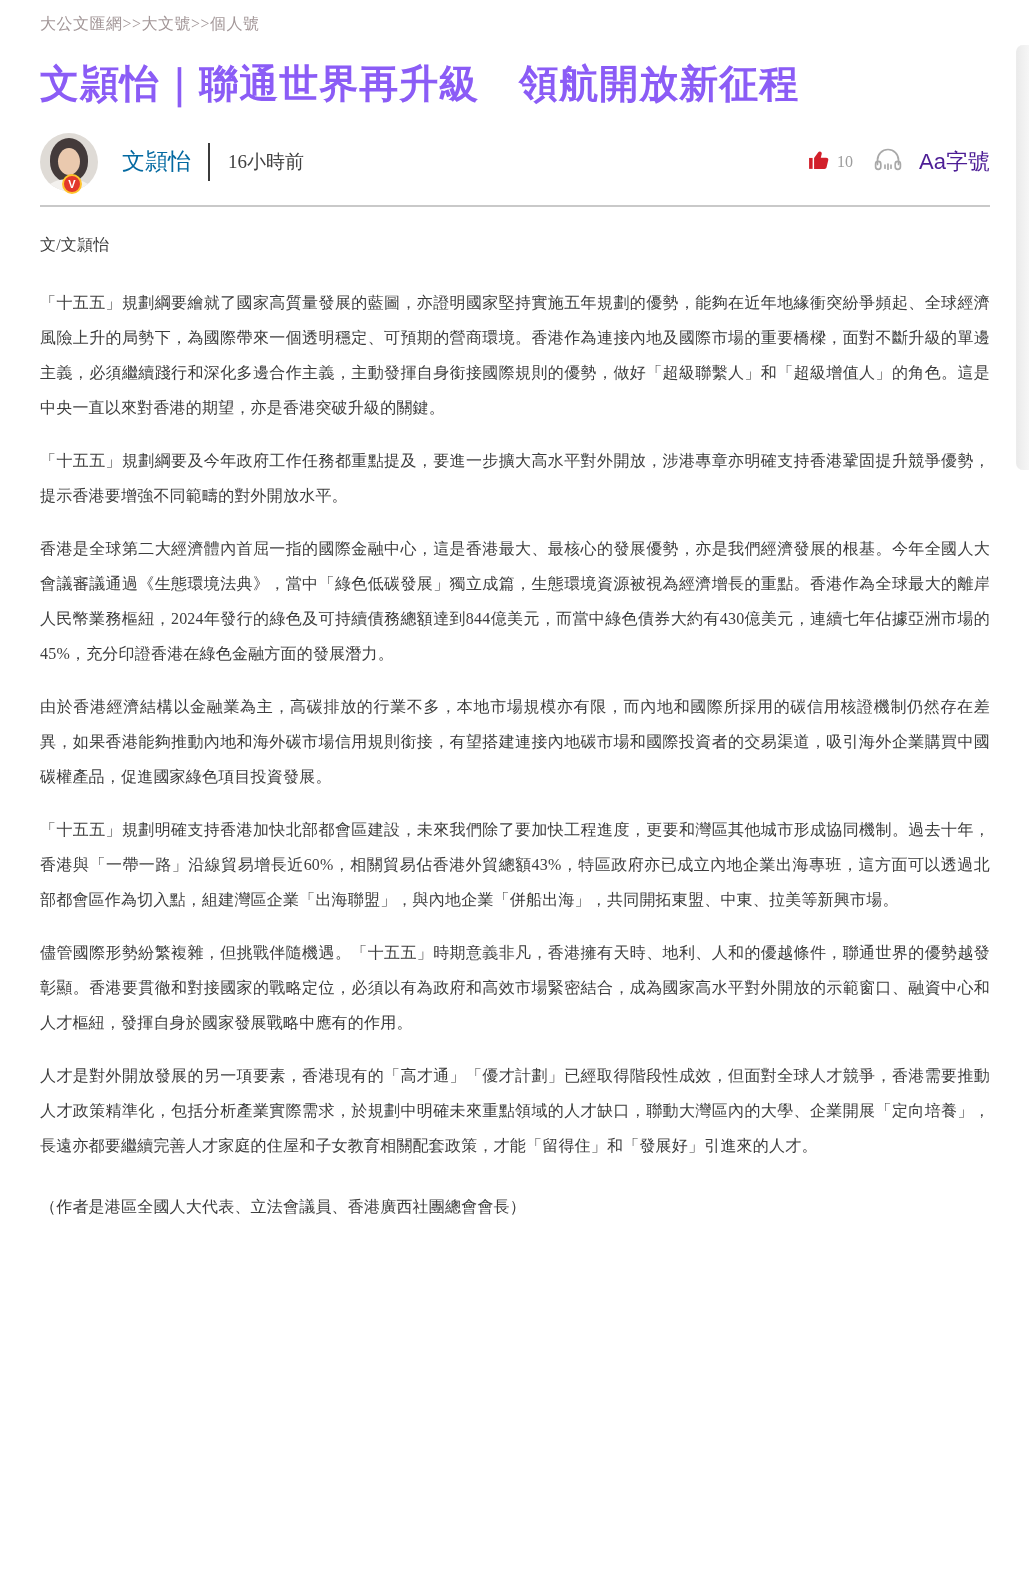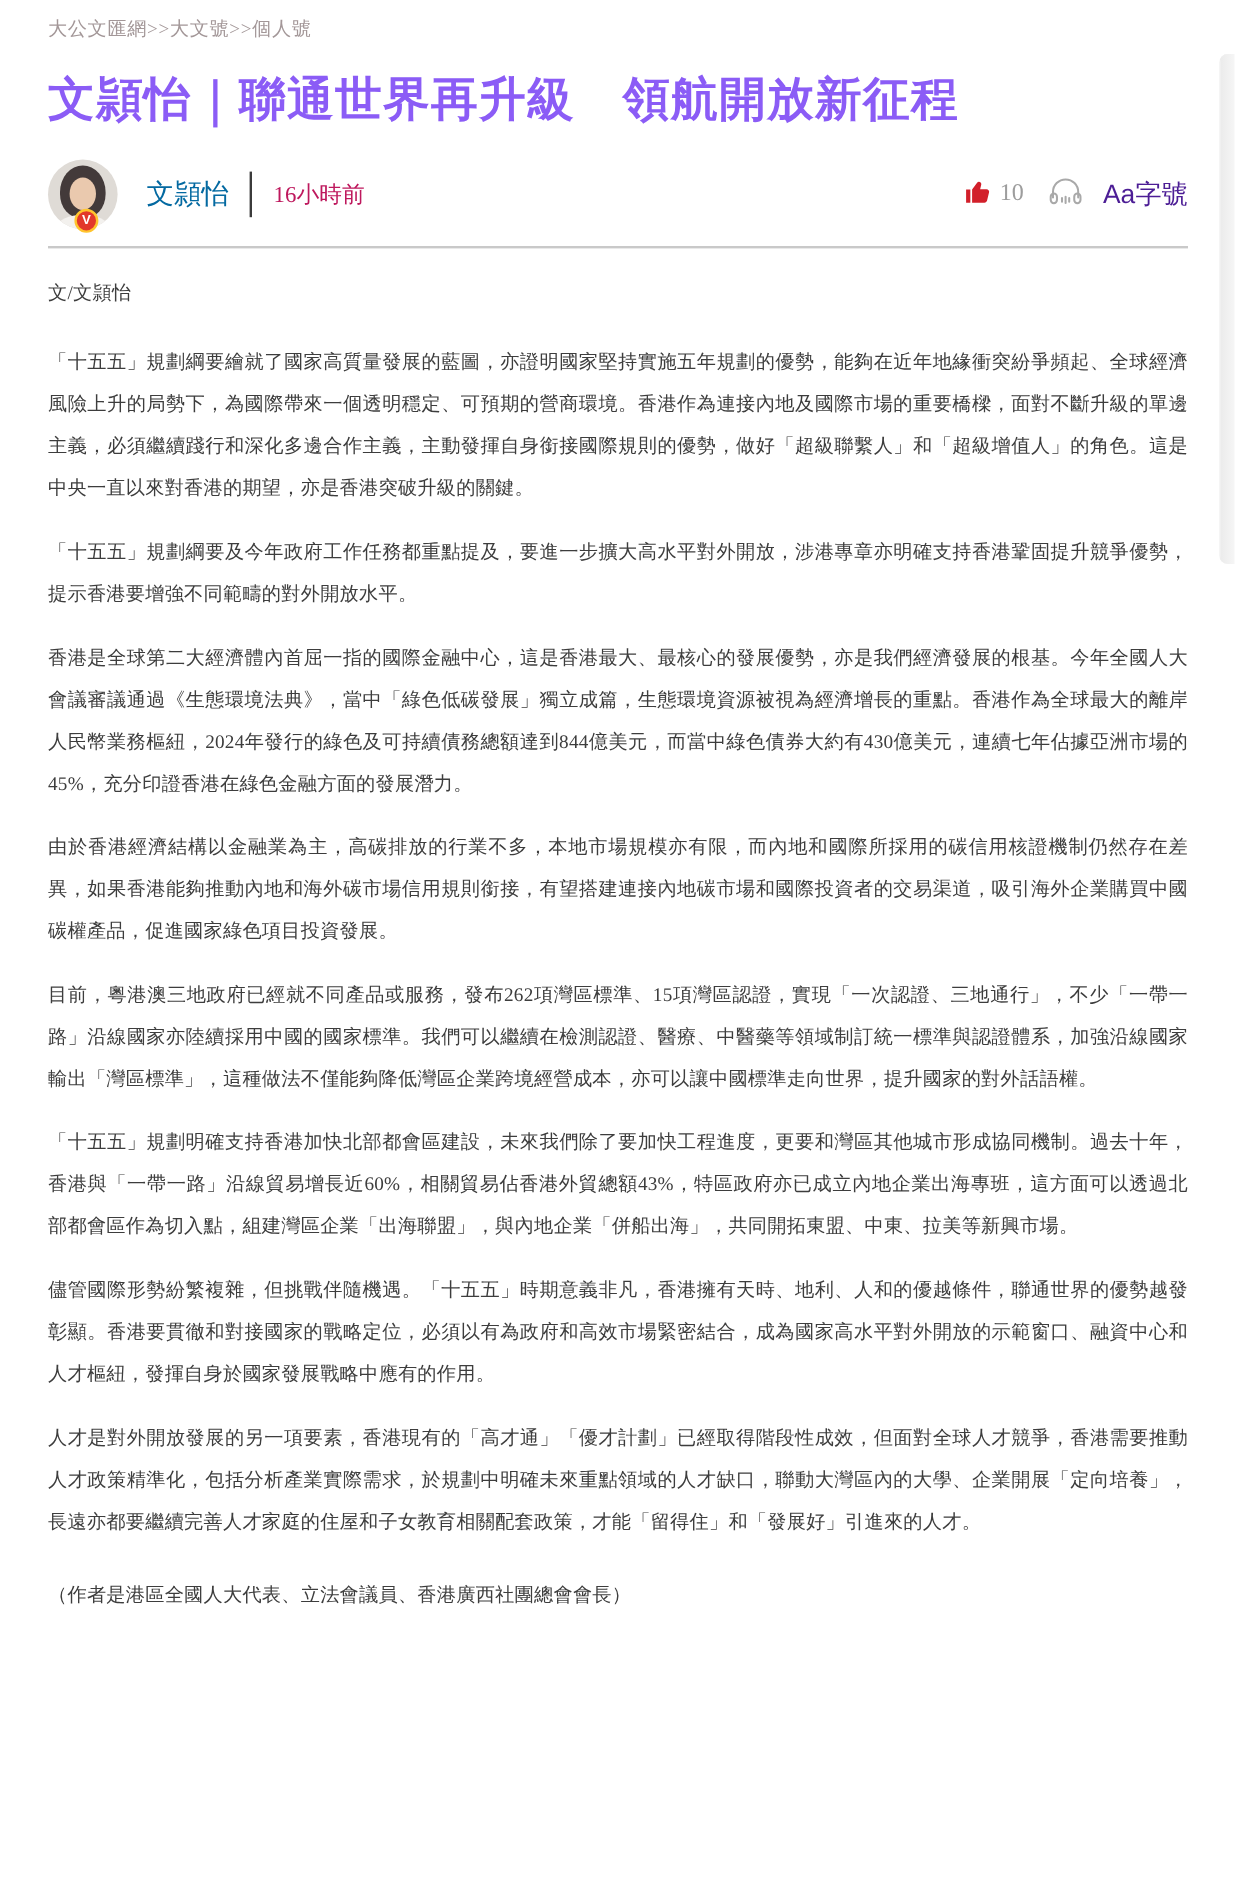--- a/index.html
+++ b/index.html
@@ -48,27 +48,27 @@
     background: #f3f1ee; border-radius: 50% 50% 0 0;
   }
   .v-badge {
     position: absolute; bottom: -3px; left: 22px; width: 20px; height: 20px;
     border-radius: 50%; background: #e2382b; border: 2px solid #ffc42d;
     color: #fff; display: flex; align-items: center; justify-content: center;
     font: 700 11px "Liberation Sans", sans-serif; z-index: 2;
   }
   .author-name { margin-left: 24px; font-size: 23px; color: #0369a1; cursor: pointer; }
   .name-divider { width: 2px; height: 38px; background: #3b3b3b; margin: 0 18px 0 17px; }
-  .post-time { font-size: 19px; color: #be185d; }
+  .post-time { font-size: 19px; color: #404040; }
 
   .row-spacer { flex: 1; }
   .actions { display: flex; align-items: center; }
   .like-btn { display: flex; align-items: center; cursor: pointer; }
   .like-btn svg { width: 25px; height: 25px; }
-  .like-count { font-size: 20px; color: #9d9d9d; margin-left: 5px; text-align: center; }
+  .like-count { font-size: 16px; color: #9d9d9d; margin-left: 5px; text-align: center; }
   .listen-btn { margin-left: 20px; cursor: pointer; display: flex; align-items: center; }
   .listen-btn svg { width: 30px; height: 27px; }
   .fontsize-btn {
     margin-left: 16px; font-size: 22px; color: #4c1d95; cursor: pointer;
     font-family: "Liberation Sans", sans-serif;
   }
 
   .rule { border: 0; border-top: 2px solid #c9c9c9; margin-top: 14px; }
 
   
@@ -141,21 +141,20 @@
 
     <hr class="rule">
 
     <div class="article">
       <p class="byline">文/文頴怡</p>
       <div>
           <p>「十五五」規劃綱要繪就了國家高質量發展的藍圖，亦證明國家堅持實施五年規劃的優勢，能夠在近年地緣衝突紛爭頻起、全球經濟風險上升的局勢下，為國際帶來一個透明穩定、可預期的營商環境。香港作為連接內地及國際市場的重要橋樑，面對不斷升級的單邊主義，必須繼續踐行和深化多邊合作主義，主動發揮自身銜接國際規則的優勢，做好「超級聯繫人」和「超級增值人」的角色。這是中央一直以來對香港的期望，亦是香港突破升級的關鍵。</p>
           <p>「十五五」規劃綱要及今年政府工作任務都重點提及，要進一步擴大高水平對外開放，涉港專章亦明確支持香港鞏固提升競爭優勢，提示香港要增強不同範疇的對外開放水平。</p>
           <p>香港是全球第二大經濟體內首屈一指的國際金融中心，這是香港最大、最核心的發展優勢，亦是我們經濟發展的根基。今年全國人大會議審議通過《生態環境法典》，當中「綠色低碳發展」獨立成篇，生態環境資源被視為經濟增長的重點。香港作為全球最大的離岸人民幣業務樞紐，2024年發行的綠色及可持續債務總額達到844億美元，而當中綠色債券大約有430億美元，連續七年佔據亞洲市場的45%，充分印證香港在綠色金融方面的發展潛力。</p>
           <p>由於香港經濟結構以金融業為主，高碳排放的行業不多，本地市場規模亦有限，而內地和國際所採用的碳信用核證機制仍然存在差異，如果香港能夠推動內地和海外碳市場信用規則銜接，有望搭建連接內地碳市場和國際投資者的交易渠道，吸引海外企業購買中國碳權產品，促進國家綠色項目投資發展。</p>
-          <p>目前，粵港澳三地政府已經就不同產品或服務，發布262項灣區標準、15項灣區認證，實現「一次認證、三地通行」，不少「一帶一路」沿線國家亦陸續採用中國的國家標準。我們可以繼續在檢測認證、醫療、中醫藥等領域制訂統一標準與認證體系，加強沿線國家輸出「灣區標準」，這種做法不僅能夠降低灣區企業跨境經營成本，亦可以讓中國標準走向世界，提升國家的對外話語權。</p>
           <p>「十五五」規劃明確支持香港加快北部都會區建設，未來我們除了要加快工程進度，更要和灣區其他城市形成協同機制。過去十年，香港與「一帶一路」沿線貿易增長近60%，相關貿易佔香港外貿總額43%，特區政府亦已成立內地企業出海專班，這方面可以透過北部都會區作為切入點，組建灣區企業「出海聯盟」，與內地企業「併船出海」，共同開拓東盟、中東、拉美等新興市場。</p>
           <p>儘管國際形勢紛繁複雜，但挑戰伴隨機遇。「十五五」時期意義非凡，香港擁有天時、地利、人和的優越條件，聯通世界的優勢越發彰顯。香港要貫徹和對接國家的戰略定位，必須以有為政府和高效市場緊密結合，成為國家高水平對外開放的示範窗口、融資中心和人才樞紐，發揮自身於國家發展戰略中應有的作用。</p>
           <p>人才是對外開放發展的另一項要素，香港現有的「高才通」「優才計劃」已經取得階段性成效，但面對全球人才競爭，香港需要推動人才政策精準化，包括分析產業實際需求，於規劃中明確未來重點領域的人才缺口，聯動大灣區內的大學、企業開展「定向培養」，長遠亦都要繼續完善人才家庭的住屋和子女教育相關配套政策，才能「留得住」和「發展好」引進來的人才。</p>
         </div>
       <p class="author-note">（作者是港區全國人大代表、立法會議員、香港廣西社團總會會長）</p>
     </div>
 
   </div>
 
   <div class="scroll-thumb"></div>

